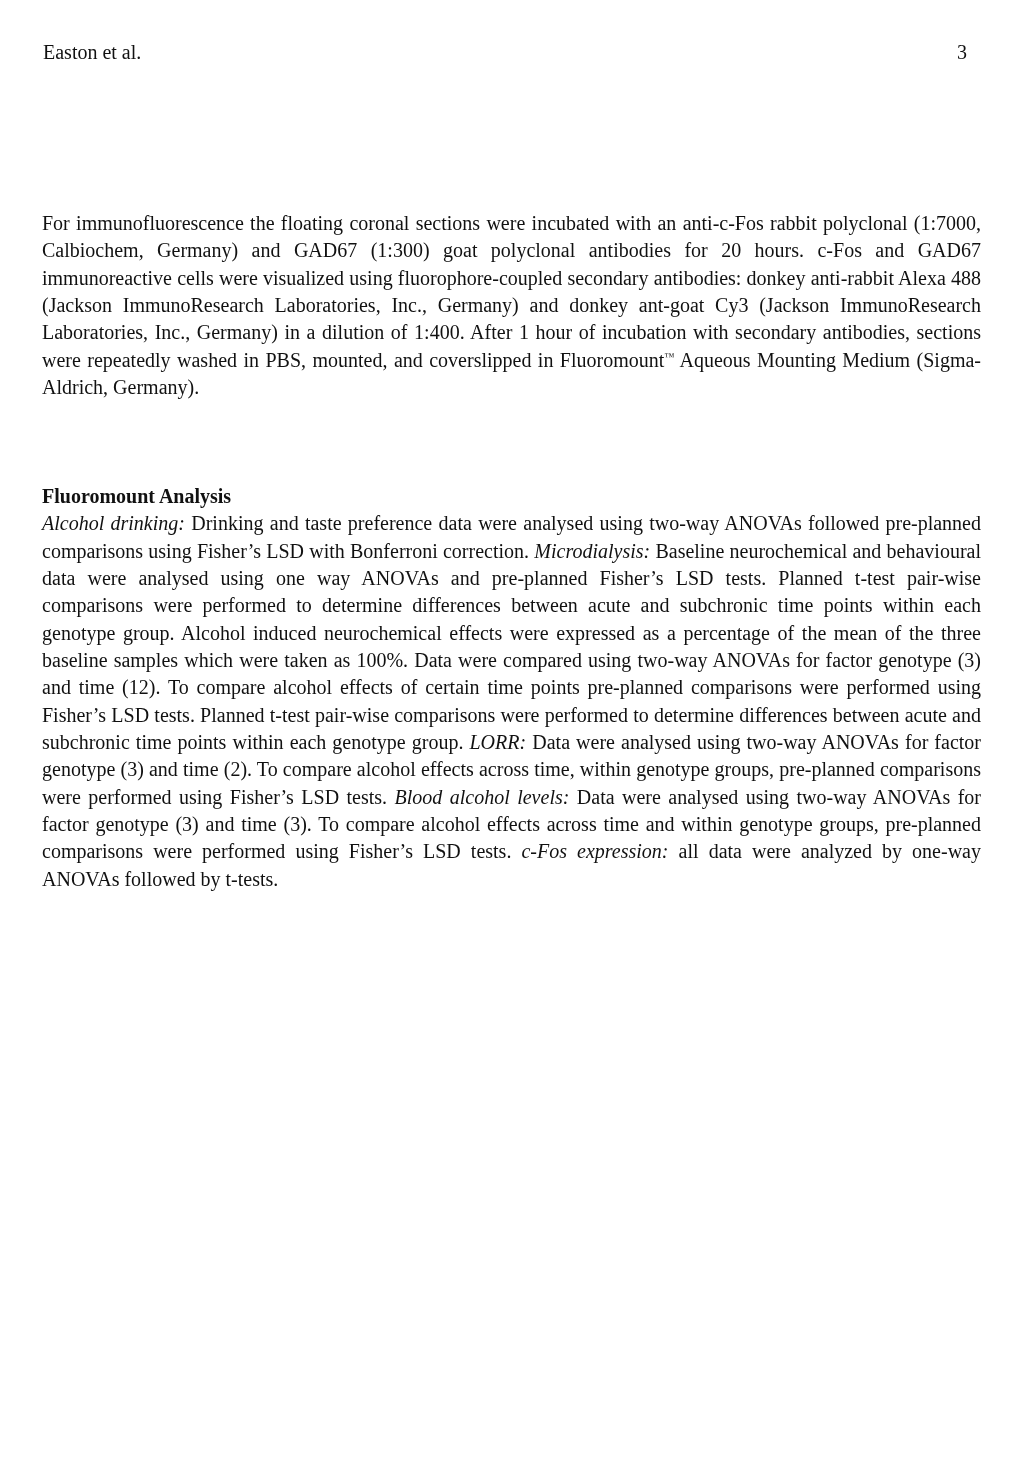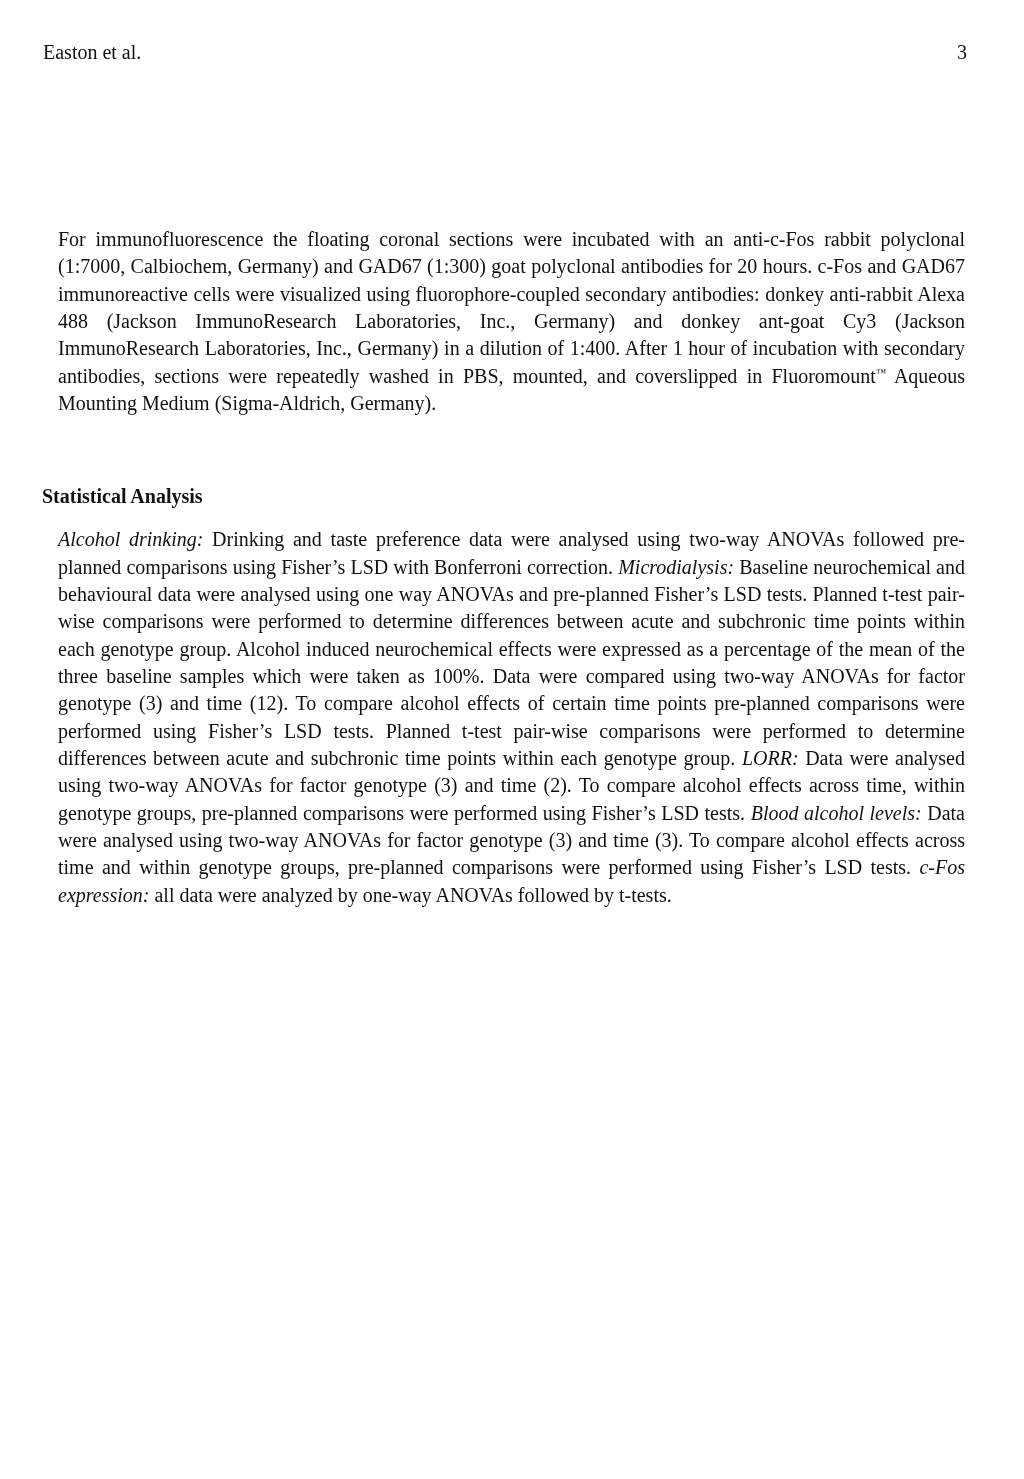--- a/index.html
+++ b/index.html
@@ -44,21 +44,21 @@
     }
     .section-1 { top: 210px; }
     .section-2 { top: 483px; }
     .section h2 {
       margin: 0;
       font-size: 20px;
       font-weight: bold;
       line-height: 27.35px;
     }
     .section p {
-      margin: 16px;
+      margin: 0;
       text-align: justify;
       text-align-last: left;
     }
     .section p i { }
     sup.tm {
       font-size: 10px;
       vertical-align: 7px;
       line-height: 0;
     }
   </style>
@@ -68,15 +68,15 @@
 <div class="running-header">
   <span class="author">Easton et al.</span>
   <span class="page-num">3</span>
 </div>
 
 <section class="section section-1">
   <p><span>For immunofluorescence the floating coronal sections were incubated with an anti-c-Fos rabbit polyclonal (1:7000, Calbiochem, Germany) and GAD67 (1:300) goat polyclonal antibodies for 20 hours. c-Fos and GAD67 immunoreactive cells were visualized using fluorophore-coupled secondary antibodies: donkey anti-rabbit Alexa 488 (Jackson ImmunoResearch Laboratories, Inc., Germany) and donkey ant-goat Cy3 (Jackson ImmunoResearch Laboratories, Inc., Germany) in a dilution of 1:400. After 1 hour of incubation with secondary antibodies, sections were repeatedly washed in PBS, mounted, and coverslipped in Fluoromount</span><sup class="tm">™</sup><span> Aqueous Mounting Medium  (Sigma-Aldrich, Germany).</span></p>
 </section>
 
 <section class="section section-2">
-  <h2>Statistical Analysis</h2>
+  <h2>Fluoromount Analysis</h2>
   <p><i>Alcohol drinking:</i><span> Drinking and taste preference data were analysed using two-way ANOVAs followed pre-planned comparisons using Fisher’s LSD with Bonferroni correction. </span><i>Microdialysis:</i><span> Baseline neurochemical and behavioural data were analysed using one way ANOVAs and pre-planned Fisher’s LSD tests. Planned t-test pair-wise comparisons were performed to determine differences between acute and subchronic time points within each genotype group. Alcohol induced neurochemical effects were expressed as a percentage of the mean of the three baseline samples which were taken as 100%. Data were compared using two-way ANOVAs for factor genotype (3) and time (12). To compare alcohol effects of certain time points pre-planned comparisons were performed using Fisher’s LSD tests. Planned t-test pair-wise comparisons were performed to determine differences between acute and subchronic time points within each genotype group. </span><i>LORR:</i><span> Data were analysed using two-way ANOVAs for factor genotype (3) and time (2). To compare alcohol effects across time, within genotype groups, pre-planned comparisons were performed using Fisher’s LSD tests. </span><i>Blood alcohol levels:</i><span>  Data were analysed using two-way ANOVAs for factor genotype (3) and time (3). To compare alcohol effects across time and within genotype groups, pre-planned comparisons were performed using Fisher’s LSD tests. </span><i>c-Fos expression:</i><span> all data were analyzed by one-way ANOVAs followed by t-tests.</span></p>
 </section>
 
 </body></html>

